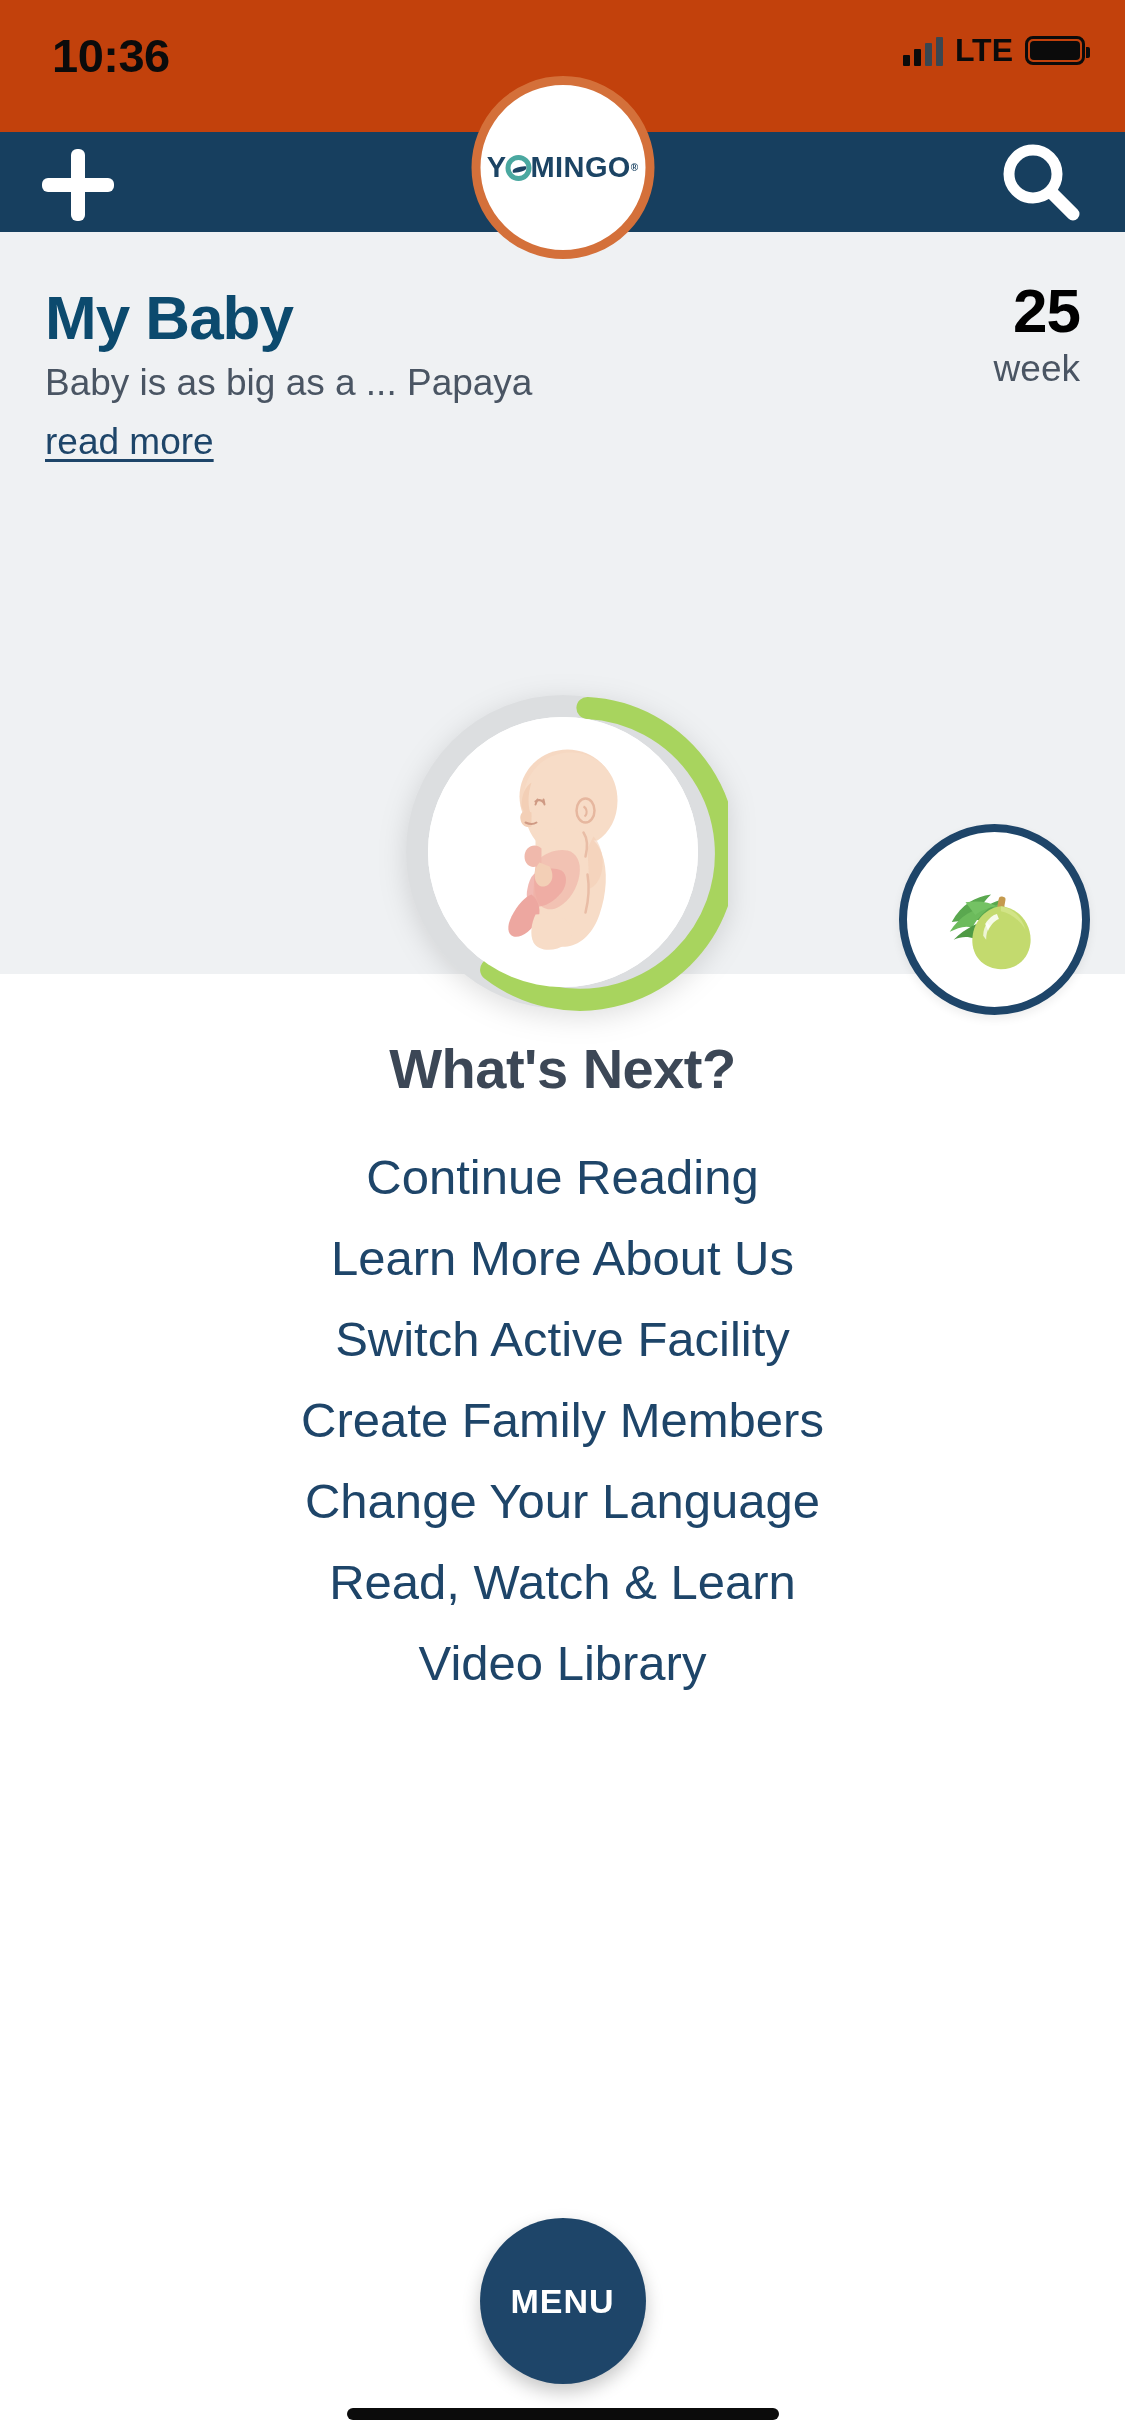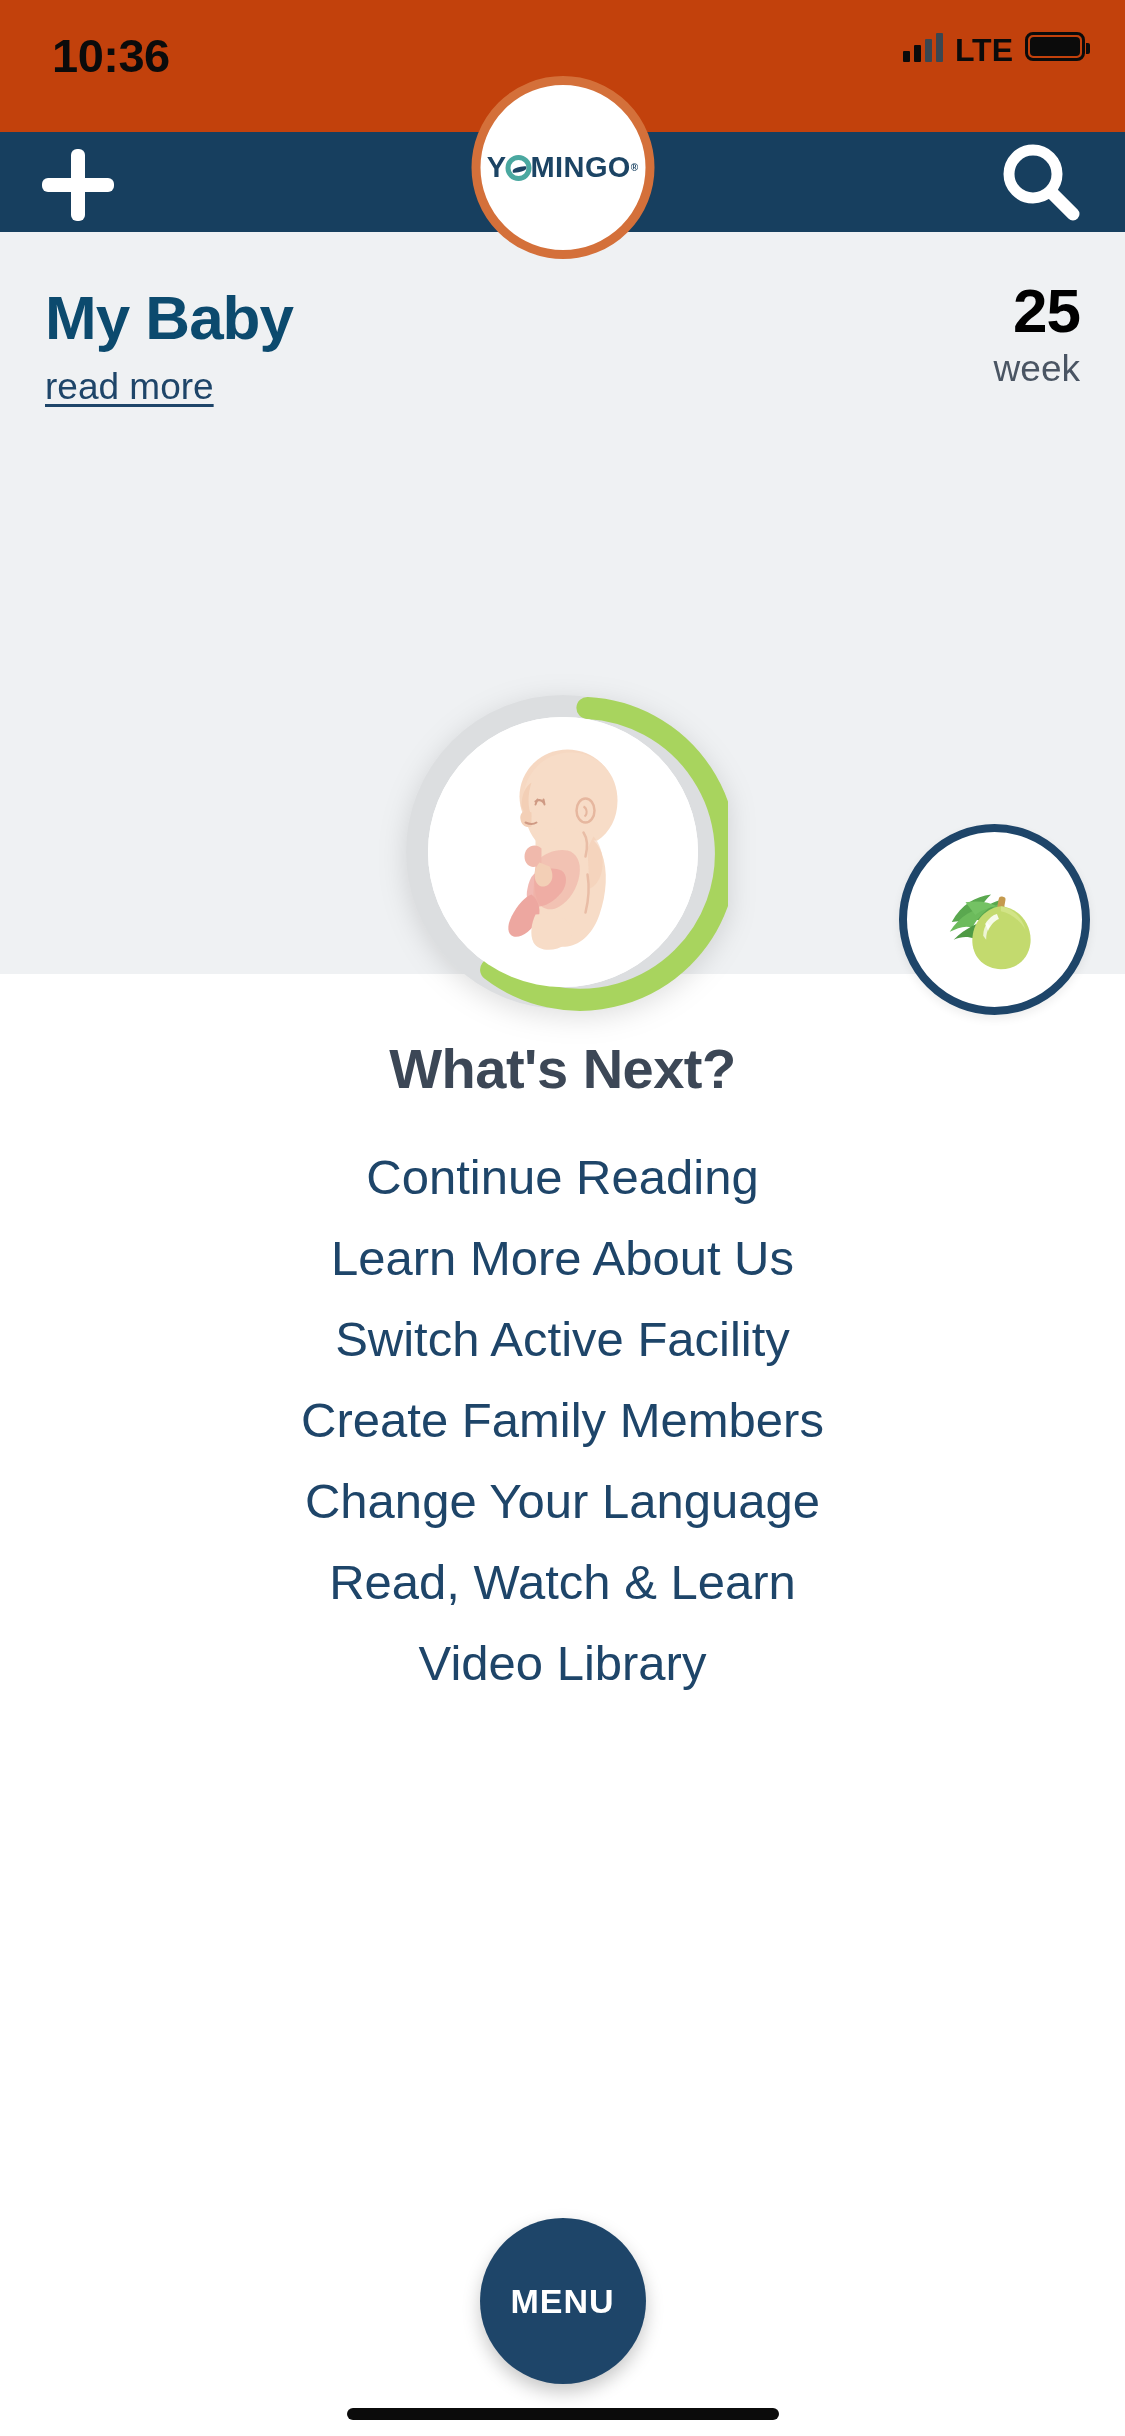--- a/index.html
+++ b/index.html
@@ -16,21 +16,21 @@
     position:absolute; top:0; left:0; width:1125px; height:132px;
     background:#c2410c;
   }
   .status-time{
     position:absolute; left:52px; top:28px;
     font-size:47px; font-weight:600; color:#0b0b0b;
     letter-spacing:-0.5px;
   }
   .status-right{
     position:absolute; right:40px; top:32px;
-    display:flex; align-items:flex-start; gap:12px;
+    display:flex; align-items:center; gap:12px;
   }
   .sig{ display:flex; align-items:flex-end; gap:4px; height:30px; }
   .sig i{ display:block; width:7px; background:#0b0b0b; border-radius:1px; }
   .sig i:nth-child(1){ height:11px; }
   .sig i:nth-child(2){ height:17px; }
   .sig i:nth-child(3){ height:23px; background:#3a4650; }
   .sig i:nth-child(4){ height:29px; background:#3a4650; }
   .lte{ font-size:32px; font-weight:600; color:#0b0b0b; letter-spacing:0px; }
   .batt{
     width:60px; height:29px; border:3px solid #0b0b0b; border-radius:8px;
@@ -205,20 +205,21 @@
 <div class="logo-badge">
   <div class="logo-wrap">
     <span class="logo-text">Y</span><span class="logo-o"></span><span class="logo-text">MINGO</span><span class="logo-reg">®</span>
   </div>
 </div>
 
 <div class="hero">
 
   <div class="hero-head">
     <div class="hero-title">My Baby</div>
+    <div class="hero-sub">Baby is as big as a ... Papaya</div>
     <div class="read-more">read more</div>
   </div>
 
   <div class="week-box">
     <div class="week-num">25</div>
     <div class="week-lbl">week</div>
   </div>
 
 
   <div class="side-circle side-right">

